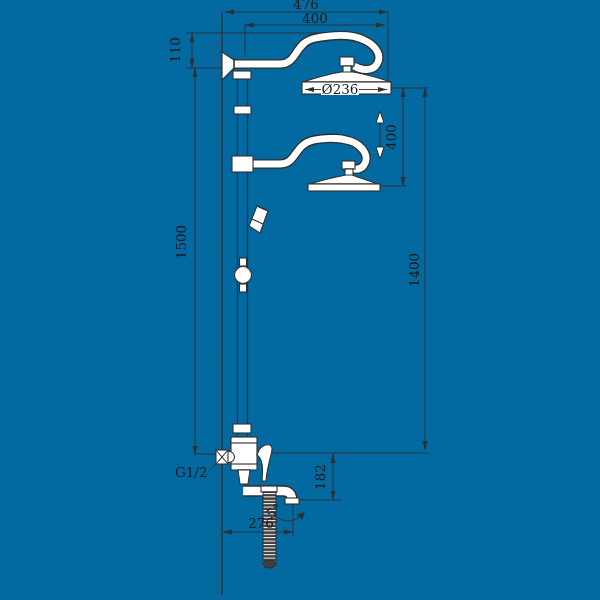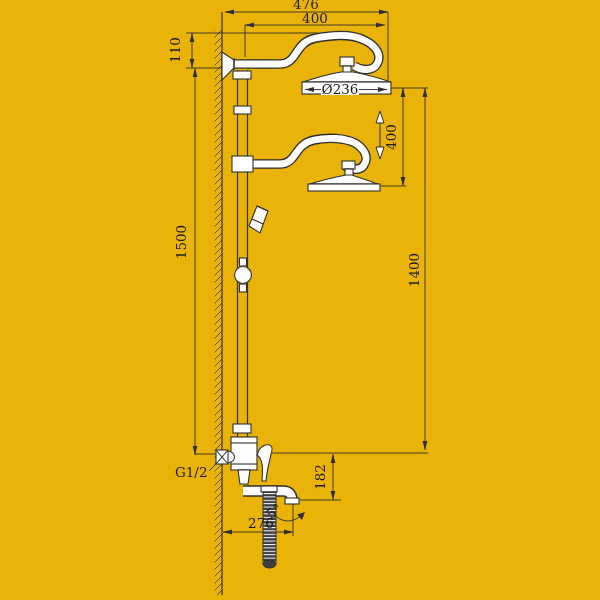--- a/index.html
+++ b/index.html
@@ -1,16 +1,16 @@
 <!DOCTYPE html>
 <html><head>
 <meta charset="utf-8">
 <style>
   html,body{margin:0;padding:0;background:#ffffff;}
-  .canvas{width:600px;height:600px;position:relative;background:#eab308;overflow:hidden;}
+  .canvas{width:600px;height:600px;position:relative;background:#0369a1;overflow:hidden;}
   svg{display:block;}
   text{font-family:"DejaVu Serif","Liberation Serif",serif;fill:#1a1a1a;font-size:13.5px;}
 </style>
 </head>
 <body>
 
 <div class="canvas">
 <svg width="600" height="600" viewBox="0 0 600 600">
   <defs>
     <pattern id="hatch" width="7" height="7" patternUnits="userSpaceOnUse">

